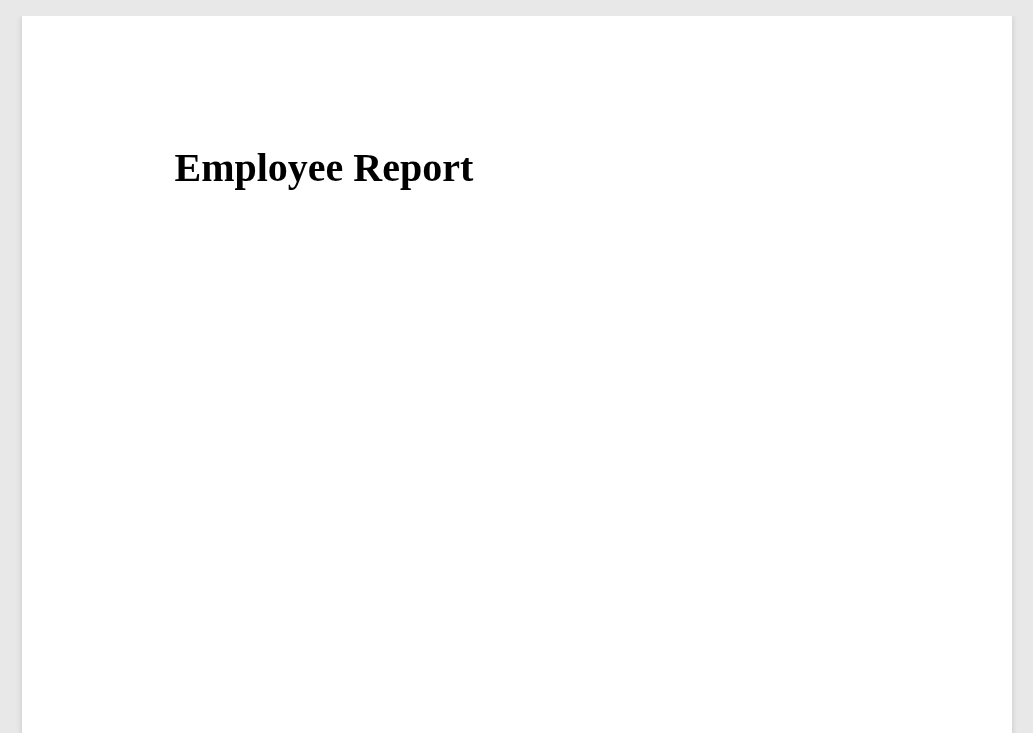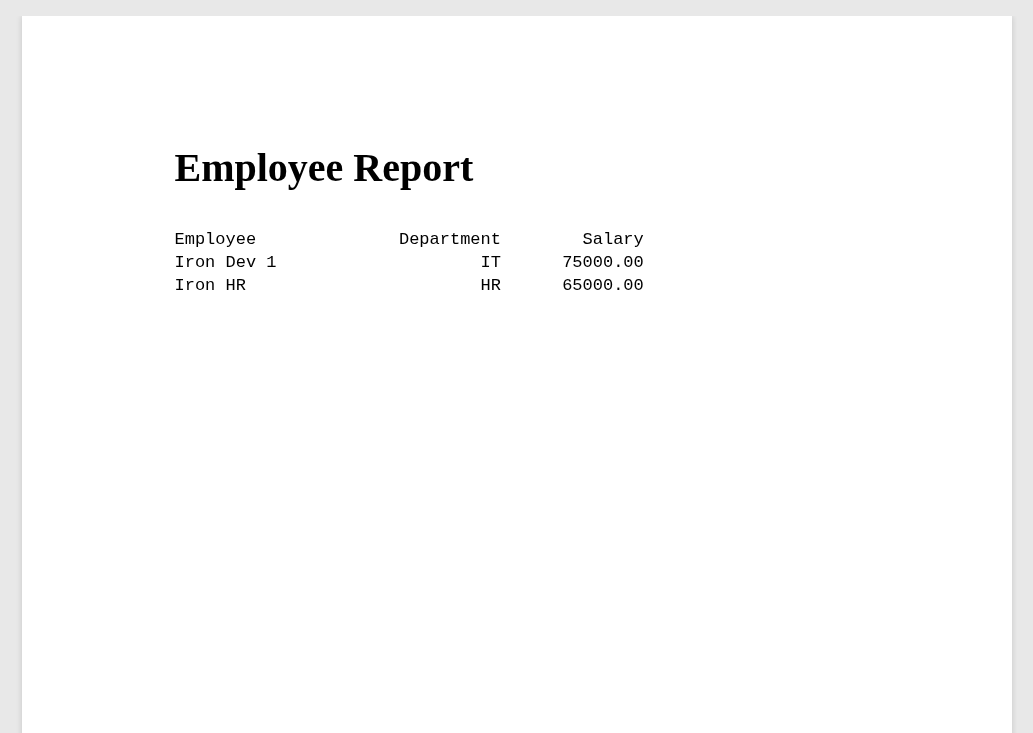--- a/index.html
+++ b/index.html
@@ -35,16 +35,13 @@
       line-height: 1.35;
       color: #000000;
       white-space: pre;
     }
   </style>
 </head>
 <body>
 
 <div class="page">
   <h1 class="title">Employee Report</h1>
-  <div class="report-table">Employee              Department        Salary
-Iron Dev 1                    IT      75000.00
-Iron HR                       HR      65000.00</div>
 </div>
 
 </body></html>

